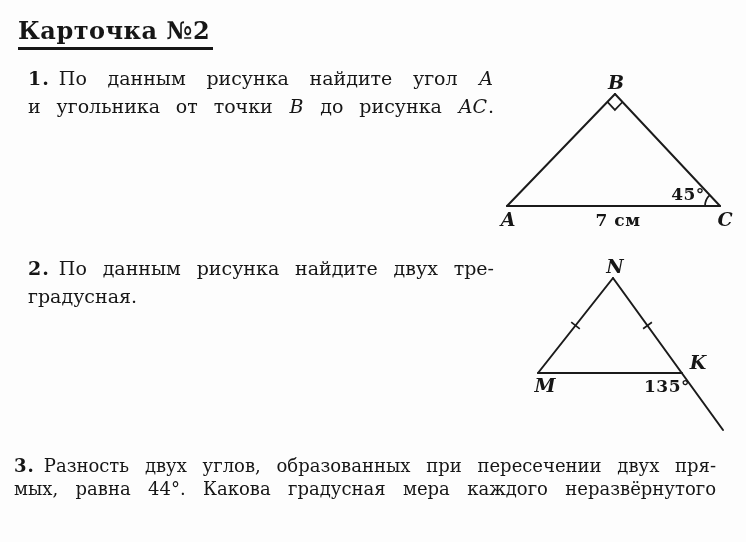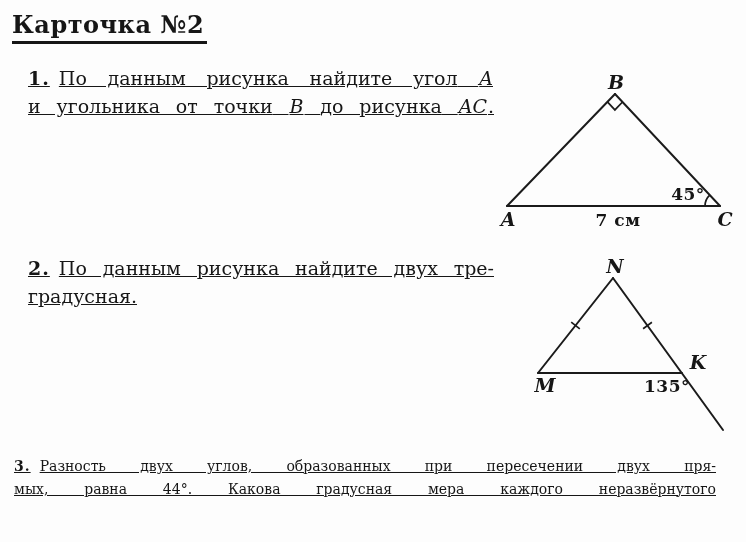--- a/index.html
+++ b/index.html
@@ -9,32 +9,32 @@
     font-family: "DejaVu Serif", serif;
     color: #161616;
   }
   .page {
     position: relative;
     width: 746px; height: 542px;
     background: #fdfdfd;
     overflow: hidden;
   }
   .title {
-    position: absolute; left: 10px; top: 8px; margin: 2px;
+    position: absolute; left: 10px; top: 8px; margin: 8px;
     font-size: 24px; font-weight: bold;
     letter-spacing: 0.5px;
     border-bottom: 3px solid #161616;
     padding: 0 3px 2px 0;
     display: inline-block;
   }
-  .problem { position: absolute; text-decoration: underline; }
+  .problem { position: absolute; }
   .p1, .p2 { font-size: 19px; line-height: 28px; width: 466px; left: 28px; }
   .p1 { top: 64px; }
   .p2 { top: 254px; }
-  .p3 { left: 14px; top: 455px; width: 702px; font-size: 14px; line-height: 22.5px; }
+  .p3 { left: 14px; top: 455px; width: 702px; font-size: 18px; line-height: 22.5px; }
   .line { text-align: justify; word-spacing: 1px; }
   .line.stretch { text-align-last: justify; }
   .num { font-weight: bold; margin-right: 9px; letter-spacing: 1px; }
   .var { font-style: italic; padding: 0 1px; }
   svg.diag { position: absolute; overflow: visible; }
   .d1 { left: 488px; top: 70px; }
   .d2 { left: 488px; top: 255px; }
   .diag line, .diag path { stroke: #1b1b1b; fill: none; }
   .diag .side { stroke-width: 2; stroke-linecap: round; }
   .diag .mark { stroke-width: 1.7; }

